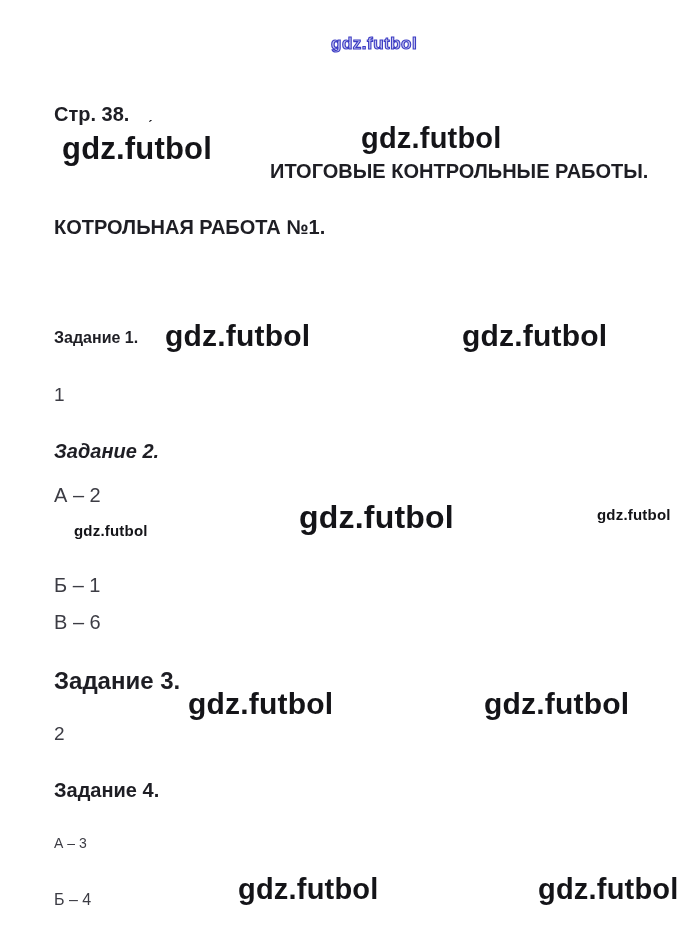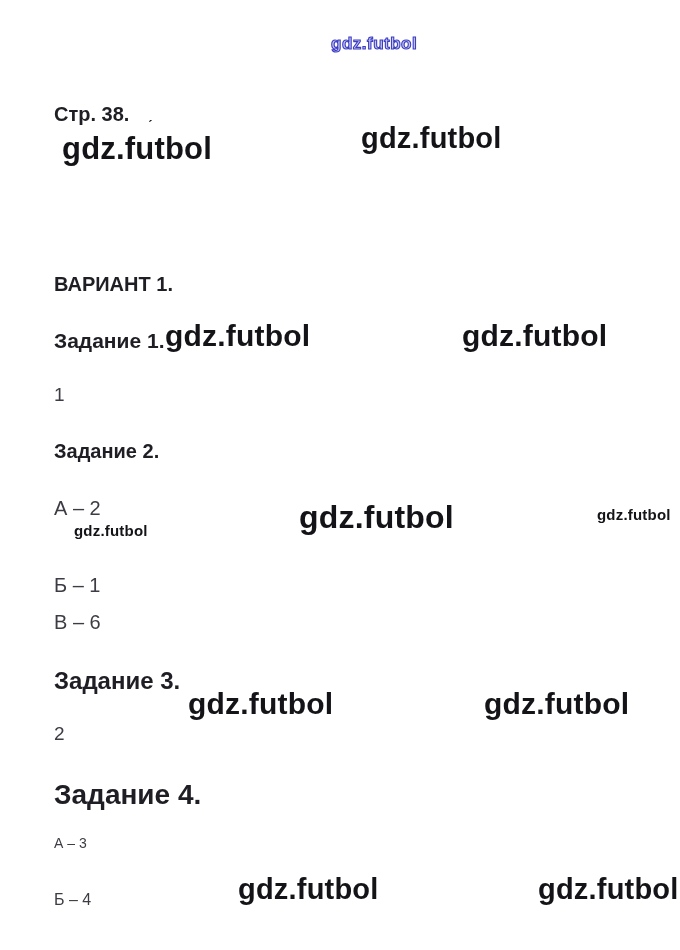--- a/index.html
+++ b/index.html
@@ -48,42 +48,43 @@
 <div class="page">
 
   <span class="abs wm-blue" style="left:299px;top:2px;font-size:17px;">gdz.futbol</span>
 
   <span class="abs bold-head" style="left:22px;top:71px;font-size:20px;">Стр. 38.</span>
   <span class="abs tiny-mark" style="left:116px;top:76px;">ˏ</span>
 
   <span class="abs wm" style="left:30px;top:99px;font-size:31px;">gdz.futbol</span>
   <span class="abs wm" style="left:329px;top:90px;font-size:29px;">gdz.futbol</span>
 
+  <span class="abs bold-head" style="left:238px;top:128px;font-size:20px;">ИТОГОВЫЕ КОНТРОЛЬНЫЕ РАБОТЫ.</span>
+
+  <span class="abs bold-head" style="left:22px;top:184px;font-size:20px;">КОТРОЛЬНАЯ РАБОТА №1.</span>
 
 
-  <span class="abs bold-head" style="left:22px;top:241px;font-size:20px;">ВАРИАНТ 1.</span>
-
-  <span class="abs bold-head" style="left:22px;top:297px;font-size:21px;">Задание 1.</span>
+  <span class="abs bold-head" style="left:22px;top:297px;font-size:16px;">Задание 1.</span>
   <span class="abs wm" style="left:133px;top:287px;font-size:30px;">gdz.futbol</span>
   <span class="abs wm" style="left:430px;top:287px;font-size:30px;">gdz.futbol</span>
   <span class="abs answer" style="left:22px;top:352px;font-size:19px;">1</span>
 
-  <span class="abs bold-head" style="left:22px;top:408px;font-size:20px;">Задание 2.</span>
-  <span class="abs answer" style="left:22px;top:465px;font-size:20px;text-align:center;">А – 2</span>
+  <span class="abs bold-head" style="left:22px;top:408px;font-size:20px;font-style:italic;">Задание 2.</span>
+  <span class="abs answer" style="left:22px;top:452px;font-size:20px;text-align:center;">А – 2</span>
   <span class="abs wm" style="left:42px;top:490px;font-size:15px;">gdz.futbol</span>
   <span class="abs wm" style="left:267px;top:467px;font-size:32px;">gdz.futbol</span>
   <span class="abs wm" style="left:565px;top:474px;font-size:15px;">gdz.futbol</span>
   <span class="abs answer" style="left:22px;top:522px;font-size:20px;margin-top:20px;">Б – 1</span>
   <span class="abs answer" style="left:22px;top:579px;font-size:20px;">В – 6</span>
 
   <span class="abs bold-head" style="left:22px;top:635px;font-size:24px;">Задание 3.</span>
   <span class="abs wm" style="left:156px;top:655px;font-size:30px;">gdz.futbol</span>
   <span class="abs wm" style="left:452px;top:655px;font-size:30px;">gdz.futbol</span>
   <span class="abs answer" style="left:22px;top:691px;font-size:19px;">2</span>
 
-  <span class="abs bold-head" style="left:22px;top:747px;font-size:28px;">Задание 4.</span>
+  <span class="abs bold-head" style="left:22px;top:747px;font-size:20px;">Задание 4.</span>
   <span class="abs answer" style="left:22px;top:803px;font-size:14px;">А – 3</span>
   <span class="abs wm" style="left:206px;top:841px;font-size:29px;">gdz.futbol</span>
   <span class="abs wm" style="left:506px;top:841px;font-size:29px;">gdz.futbol</span>
   <span class="abs answer" style="left:22px;top:859px;font-size:16px;">Б – 4</span>
   <span class="abs answer" style="left:22px;top:915px;font-size:20px;margin-left:21px;">В – 2</span>
 
 </div>
 
 </body></html>

